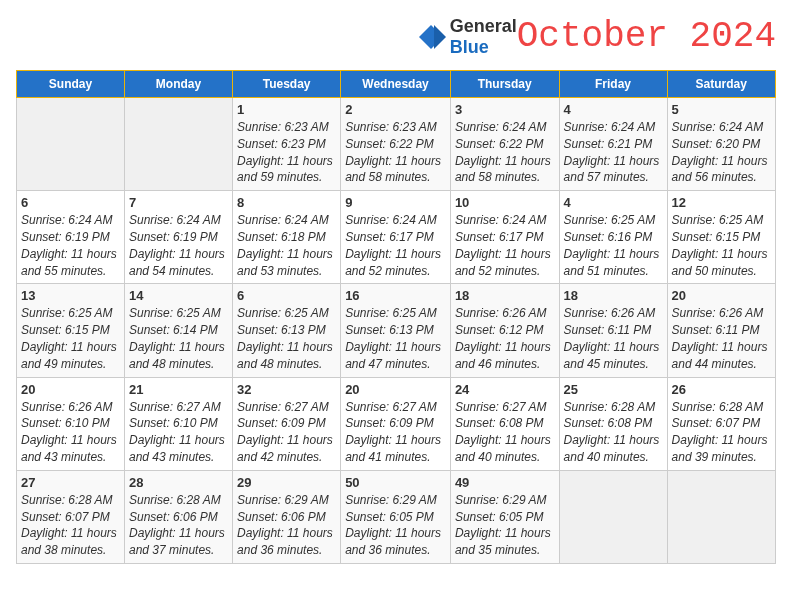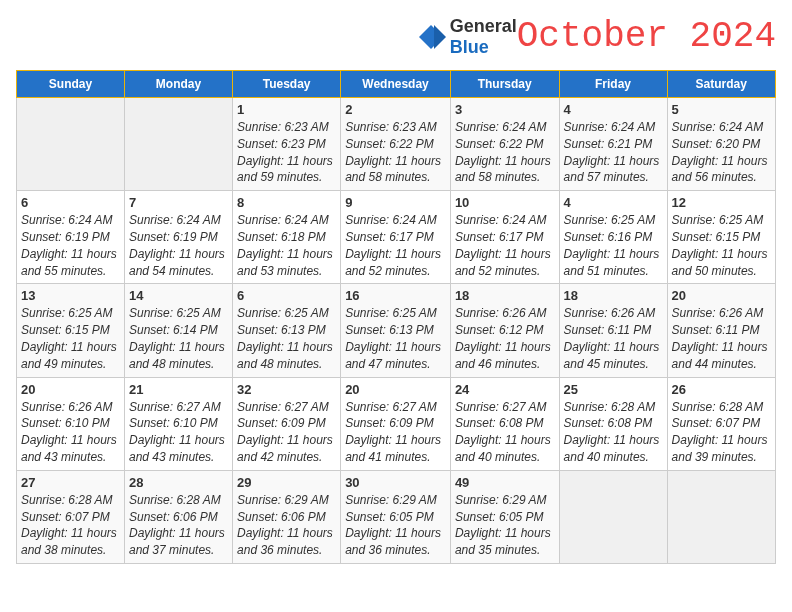--- a/index.html
+++ b/index.html
@@ -336,21 +336,21 @@
         </td>
         <td>
           <span class="day-num">29</span>
         <div class="day-info">
           <span>Sunrise:</span> 6:29 AM<br>
           <span>Sunset:</span> 6:06 PM<br>
           <span>Daylight:</span> 11 hours and 36 minutes.
         </div>
         </td>
         <td>
-          <span class="day-num">30</span>
+          <span class="day-num">50</span>
         <div class="day-info">
           <span>Sunrise:</span> 6:29 AM<br>
           <span>Sunset:</span> 6:05 PM<br>
           <span>Daylight:</span> 11 hours and 36 minutes.
         </div>
         </td>
         <td>
           <span class="day-num">49</span>
         <div class="day-info">
           <span>Sunrise:</span> 6:29 AM<br>

